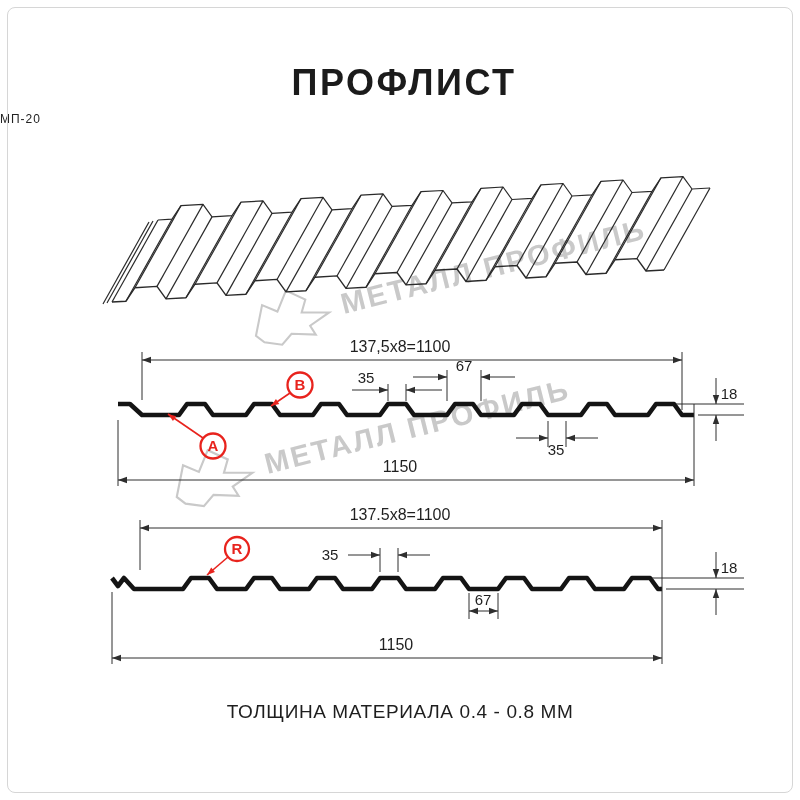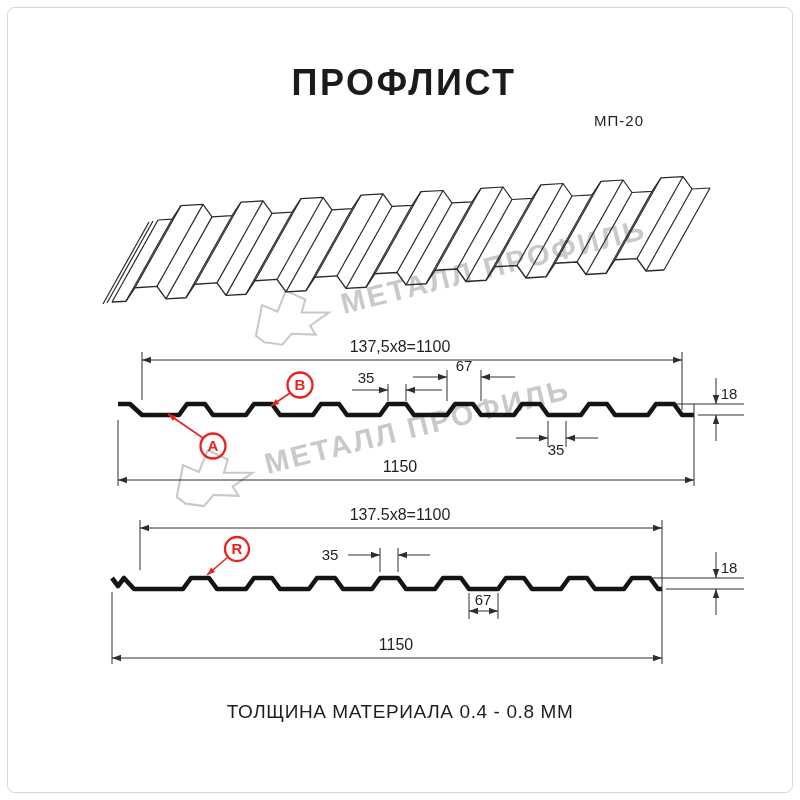--- a/index.html
+++ b/index.html
@@ -1,22 +1,22 @@
 <!DOCTYPE html>
 <html style="--red: #e8231d; --wm: #c9c9c9;"><head>
 <meta charset="utf-8">
 <style>
   html,body{margin:0;padding:0;background:#fff;}
   .canvas{position:relative;width:800px;height:800px;background:#ffffff;overflow:hidden;
           font-family:"Liberation Sans",sans-serif;}
   .frame{position:absolute;inset:7px;border:1px solid #d6d6d6;border-radius:8px;z-index:5;pointer-events:none;}
   .title{position:absolute;top:62px;left:4px;width:800px;text-align:center;z-index:4;
          font-size:36px;font-weight:800;letter-spacing:2.5px;color:#1b1b1b;}
-  .subtitle{position:absolute;top:112px;left:0;width:644px;text-align:right;z-index:4;
-         font-size:15px;font-weight:500;letter-spacing:1px;color:#222;}
+  .subtitle{position:absolute;top:112px;left:0;width:644px;text-align:left;z-index:4;
+         font-size:12px;font-weight:500;letter-spacing:1px;color:#222;}
   .footer{position:absolute;top:701px;left:0;width:800px;text-align:center;z-index:4;
          font-size:19px;font-weight:400;letter-spacing:.6px;color:#1e1e1e;}
   .wm{position:absolute;display:flex;align-items:center;gap:10px;z-index:1;
       color:var(--wm,#c9c9c9);transform:rotate(-14deg);transform-origin:0 50%;}
   .wm .wmtext{font-size:29px;font-weight:700;letter-spacing:2.5px;white-space:nowrap;}
   .wm svg{flex:0 0 auto;}
   #art{position:absolute;left:0;top:0;z-index:2;}
   text.dim{font-size:16px;fill:#1f1f1f;text-anchor:middle;font-family:"Liberation Sans",sans-serif;}
   text.dims{font-size:15px;fill:#1f1f1f;text-anchor:middle;font-family:"Liberation Sans",sans-serif;}
   text.redl{font-size:15px;font-weight:700;fill:var(--red,#e8231d);text-anchor:middle;

